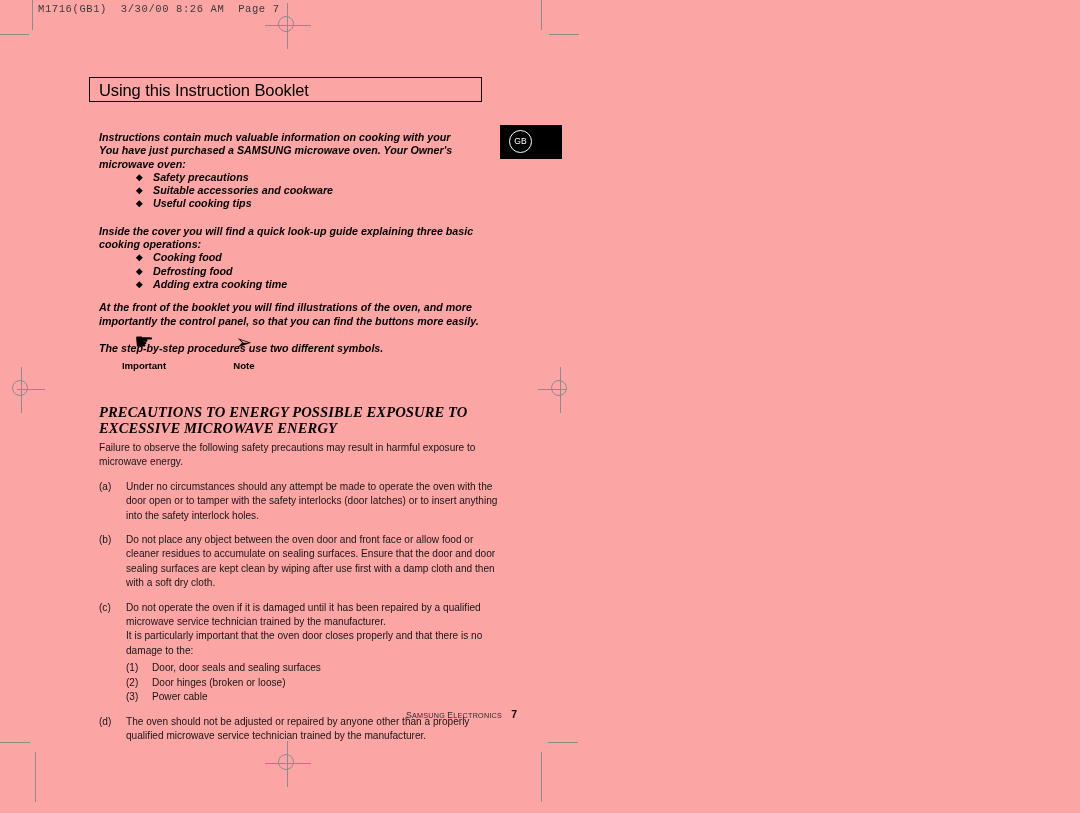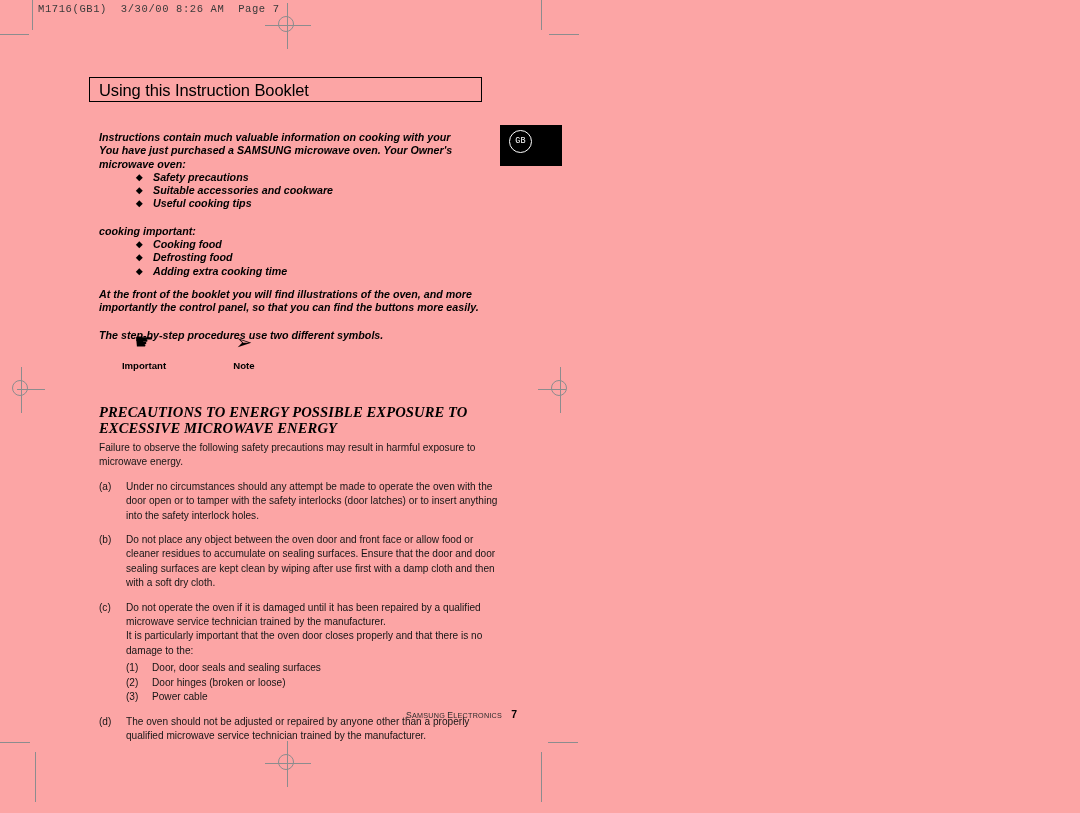--- a/index.html
+++ b/index.html
@@ -89,23 +89,22 @@
     letter-spacing: -0.1px;
     color: #000;
   }
 
   
   .gb-badge {
     position: absolute;
     left: 500px;
     top: 125px;
     width: 62px;
-    height: 41px;
+    height: 34px;
     background: #000000;
-    font-family: Liberation Mono, monospace;
   }
   .gb-badge .gb-circle {
     position: absolute;
     left: 9px;
     top: 5px;
     width: 23px;
     height: 23px;
     border: 1.2px solid #ffffff;
     border-radius: 50%;
     box-sizing: border-box;
@@ -309,21 +308,22 @@
       <span class="dia">◆</span>
       <span>Suitable accessories and cookware</span>
     </div>
     <div class="bullet-row">
       <span class="dia">◆</span>
       <span>Useful cooking tips</span>
     </div>
 
     <div class="gap-md"></div>
 
-    <div class="bi-line">cooking important:</div>
+    <div class="bi-line">Inside the cover you will find a quick look-up guide explaining three basic</div>
+    <div class="bi-line">cooking operations:</div>
 
     <div class="bullet-row">
       <span class="dia">◆</span>
       <span>Cooking food</span>
     </div>
     <div class="bullet-row">
       <span class="dia">◆</span>
       <span>Defrosting food</span>
     </div>
     <div class="bullet-row">

